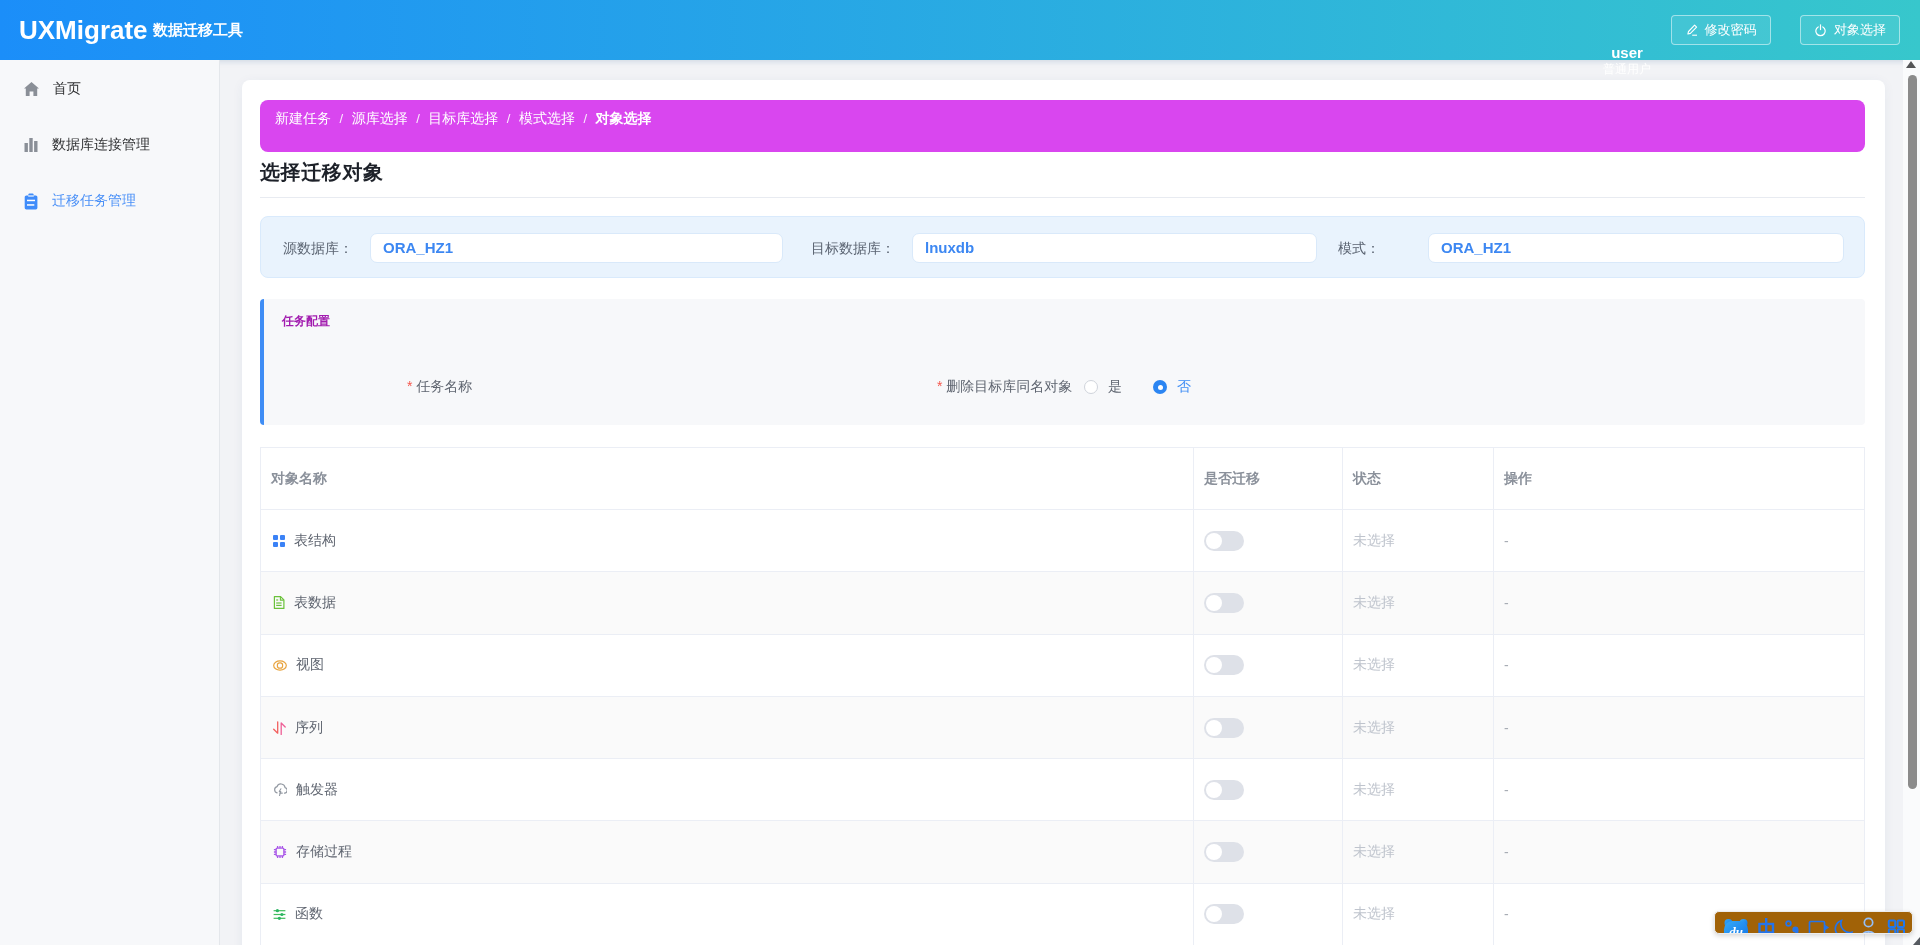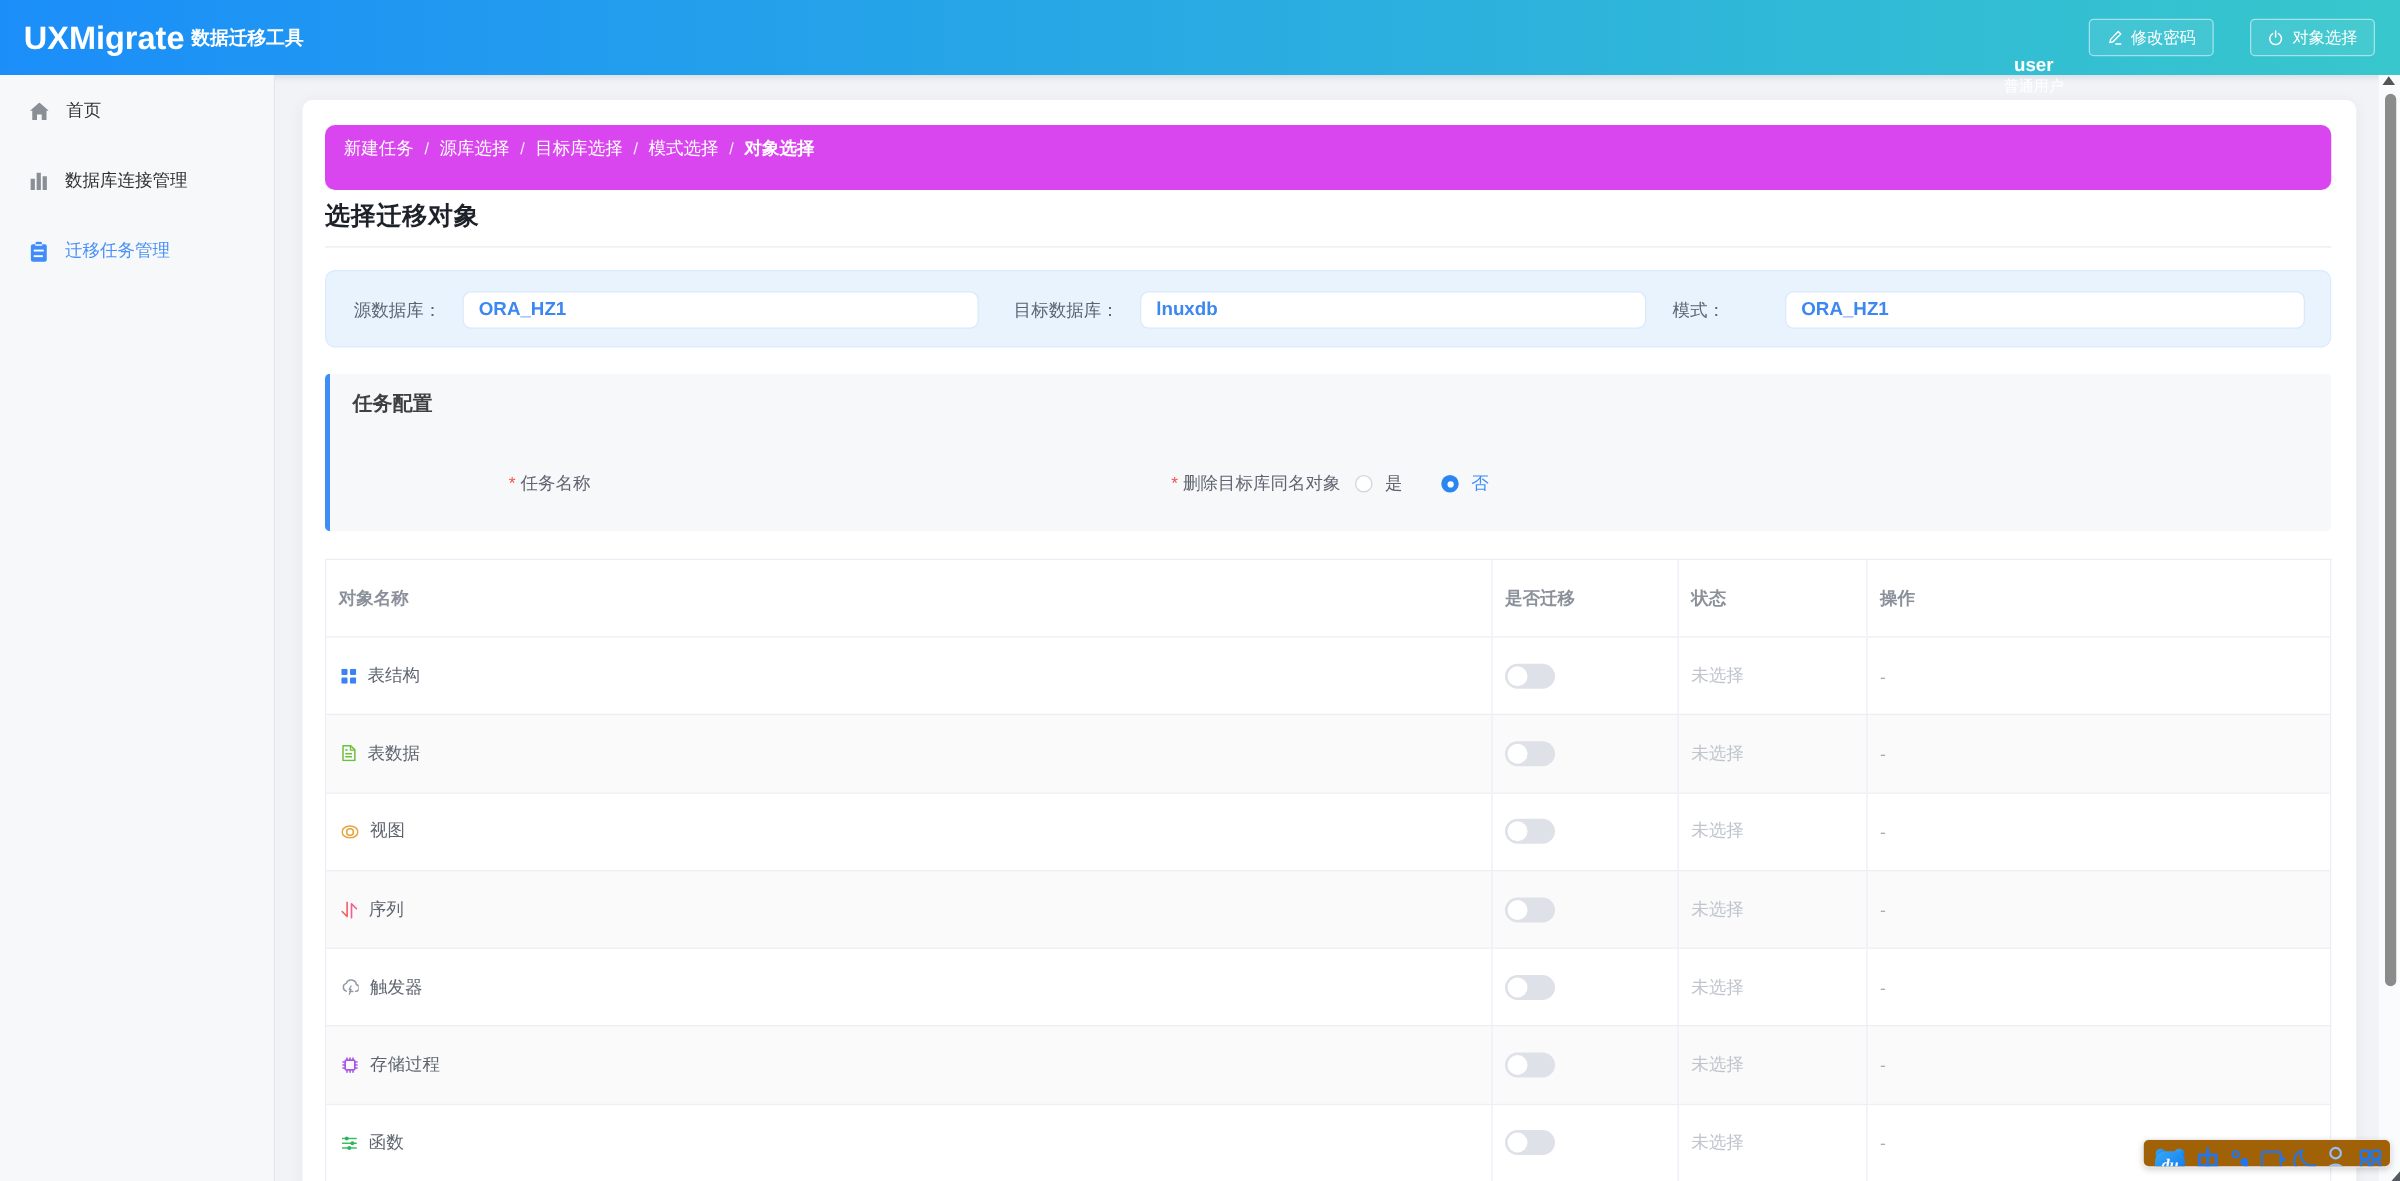--- a/index.html
+++ b/index.html
@@ -38,21 +38,21 @@
 
   
   .infobar { position:absolute; left:260px; top:216px; width:1605px; height:62px; background:#e9f3fd; border:1px solid #d9eafc; border-radius:8px; }
   .ilabel { position:absolute; top:0; height:62px; line-height:62px; font-size:14px; color:#5b6472; }
   .ibox { position:absolute; top:16px; height:30px; background:#fff; border:1px solid #d9e9fa; border-radius:7px;
     font-size:15px; font-weight:bold; color:#3c87f2; line-height:28px; padding-left:12px; }
 
   
   .taskbox { position:absolute; left:260px; top:299px; width:1605px; height:126px; background:#f7f8fa;
     border-left:4px solid #3f8df5; border-radius:4px; }
-  .taskbox h3 { position:absolute; left:18px; top:14px; font-size:16px; color:#404040; }
+  .taskbox h3 { position:absolute; left:18px; top:14px; font-size:12px; color:#a21caf; }
   .star { color:#f5554a; }
   .tlabel { position:absolute; top:68px; height:38px; line-height:38px; font-size:14px; color:#5f6570; }
   .tinput { position:absolute; left:220px; top:68px; width:303px; height:39px; background:#fff; border:2px solid #3f94f6;
     border-radius:7px; font-size:14px; color:#5f6570; line-height:35px; padding-left:13px; }
   .tcount { position:absolute; right:10px; top:0; font-size:13px; color:#8f959e; }
   .radio { position:absolute; top:81px; width:14px; height:14px; border-radius:50%; }
   .radio.off { background:#fff; border:1px solid #d0d4db; }
   .radio.on { background:#2b85f2; }
   .radio.on::after { content:""; position:absolute; left:4.5px; top:4.5px; width:5px; height:5px; border-radius:50%; background:#fff; }
   .rlabel { position:absolute; top:68px; height:38px; line-height:38px; font-size:14px; color:#5f6570; }

